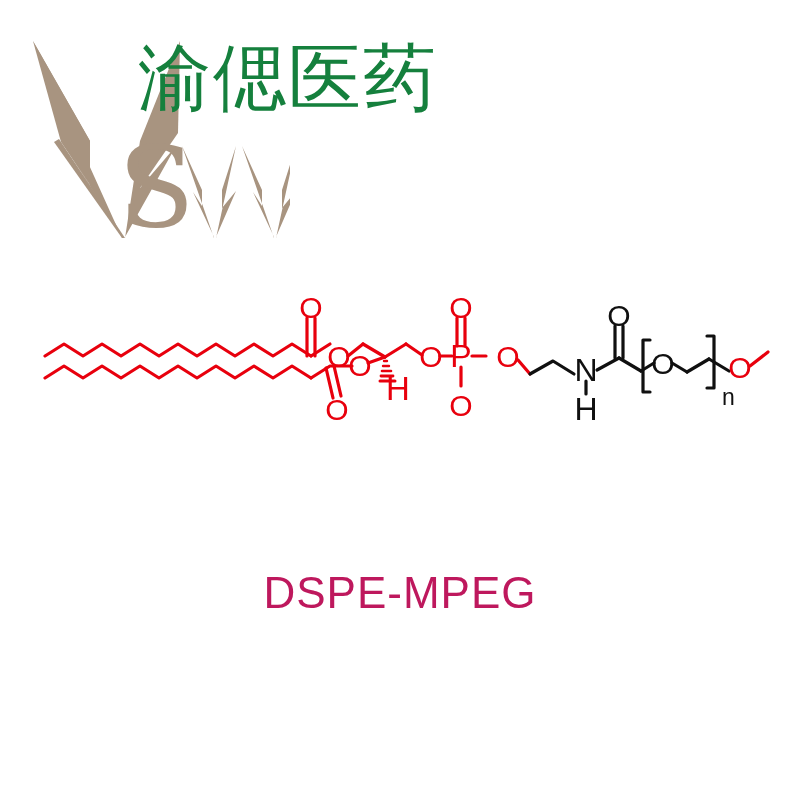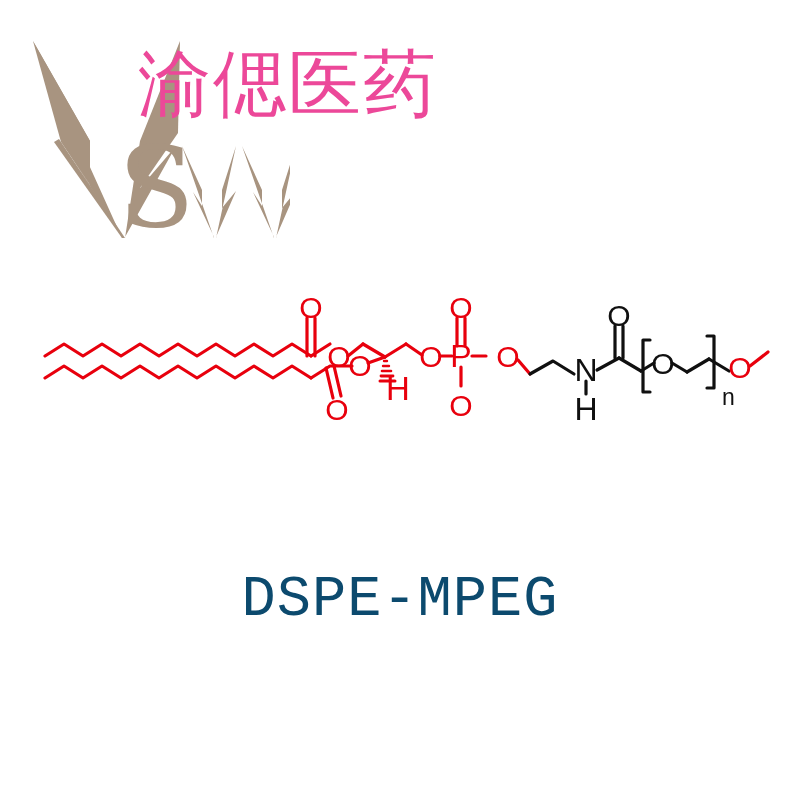--- a/index.html
+++ b/index.html
@@ -30,44 +30,44 @@
   }
   #logo-mark {
     position: absolute;
     left: 0px;
     top: 0px;
   }
   #logo-wordmark {
     position: absolute;
     left: 108px;
     top: 6px;
-    font-family: Liberation Sans, sans-serif;
+    font-family: Liberation Mono, monospace;
     font-size: 73px;
     line-height: 80px;
     letter-spacing: 2px;
-    color: #ec4899;
+    color: #15803d;
     white-space: nowrap;
   }
   
   #structure {
     position: absolute;
     left: 0px;
     top: 268px;
   }
   
   #caption {
     position: absolute;
     left: 0;
     top: 568px;
     width: 800px;
     text-align: center;
-    font-family: Liberation Mono, monospace;
-    font-size: 57px;
+    font-family: Liberation Sans, sans-serif;
+    font-size: 44px;
     letter-spacing: 1px;
-    color: #0c4a6e;
+    color: #be185d;
   }
 </style>
 </head>
 <body>
 
 <div id="page">
 
   <div id="logo-block">
 
     <svg id="logo-mark" width="260" height="200" viewBox="0 0 260 200">

